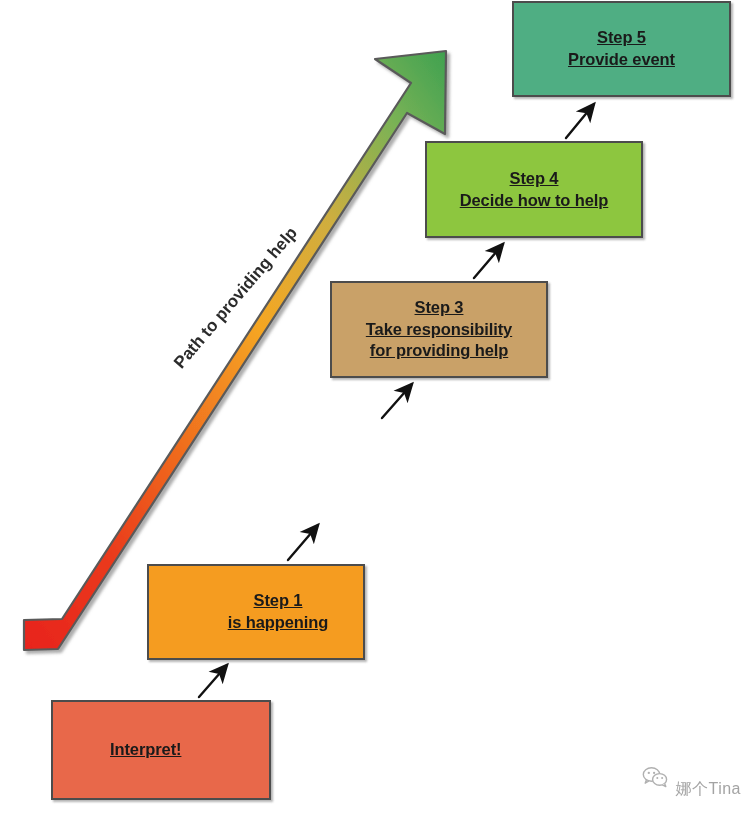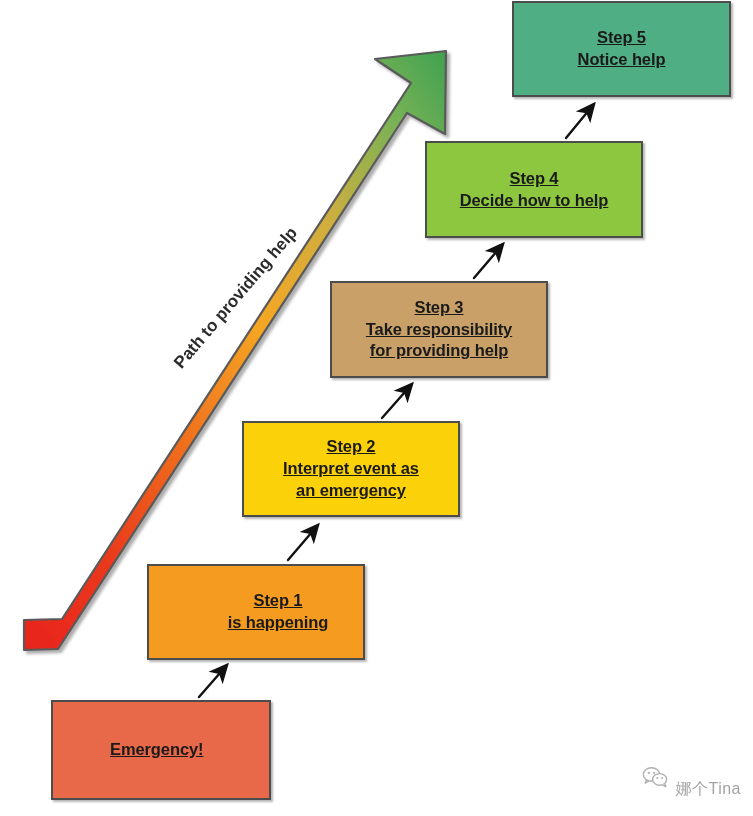--- a/index.html
+++ b/index.html
@@ -120,48 +120,43 @@
       <path d="M 288,560 L 318,525" marker-end="url(#tip)"></path>
       <path d="M 382,418 L 412,384" marker-end="url(#tip)"></path>
       <path d="M 474,278 L 503,244" marker-end="url(#tip)"></path>
       <path d="M 566,138 L 594,104" marker-end="url(#tip)"></path>
     </g>
   </svg>
 
   <div id="path-label">Path to providing help</div>
 
   <div class="node emergency" id="node-emergency" style="background:#e8684a;">
-    <span class="ln">Emergency!</span>
+    <span class="ln">Interpret!</span>
   </div>
 
   <div class="node" id="node-step1" style="background:#f59c20;">
     <span class="ln">Step 1</span>
     <span class="ln">is happening</span>
   </div>
 
-  <div class="node" id="node-step2" style="background:#fbd209;">
-    <span class="ln">Step 2</span>
-    <span class="ln">Interpret event as</span>
-    <span class="ln">an emergency</span>
-  </div>
 
   <div class="node" id="node-step3" style="background:#c9a168;">
     <span class="ln">Step 3</span>
     <span class="ln">Take responsibility</span>
     <span class="ln">for providing help</span>
   </div>
 
   <div class="node" id="node-step4" style="background:#8dc63f;">
     <span class="ln">Step 4</span>
     <span class="ln">Decide how to help</span>
   </div>
 
   <div class="node" id="node-step5" style="background:#4fae83;">
     <span class="ln">Step 5</span>
-    <span class="ln">Notice help</span>
+    <span class="ln">Provide event</span>
   </div>
 
   <div id="watermark">
     <span aria-hidden="true">
       <svg width="26" height="22" viewBox="0 0 26 22">
         <ellipse cx="9.5" cy="8.5" rx="8.2" ry="6.8" fill="none" stroke="#a8a8a8" stroke-width="1.4"></ellipse>
         <path d="M4.5,13.6 L3.2,17.2 L7.0,15.0" fill="none" stroke="#a8a8a8" stroke-width="1.4" stroke-linejoin="round"></path>
         <circle cx="6.8" cy="6.9" r="1.15" fill="#a8a8a8"></circle>
         <circle cx="12.1" cy="6.9" r="1.15" fill="#a8a8a8"></circle>
         <ellipse cx="17.6" cy="13.4" rx="7.0" ry="5.8" fill="#ffffff" stroke="#a8a8a8" stroke-width="1.4"></ellipse>

